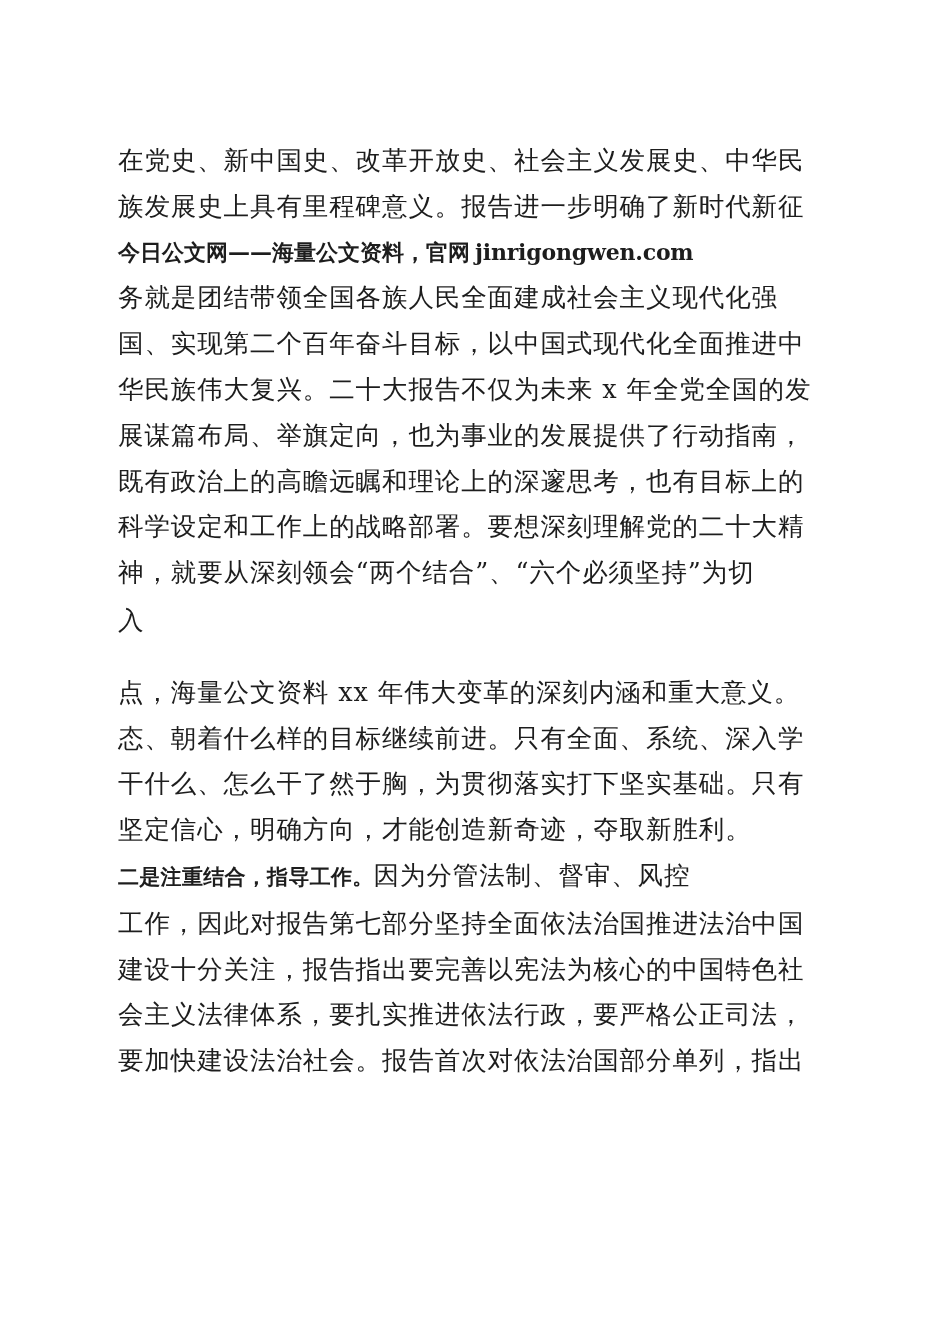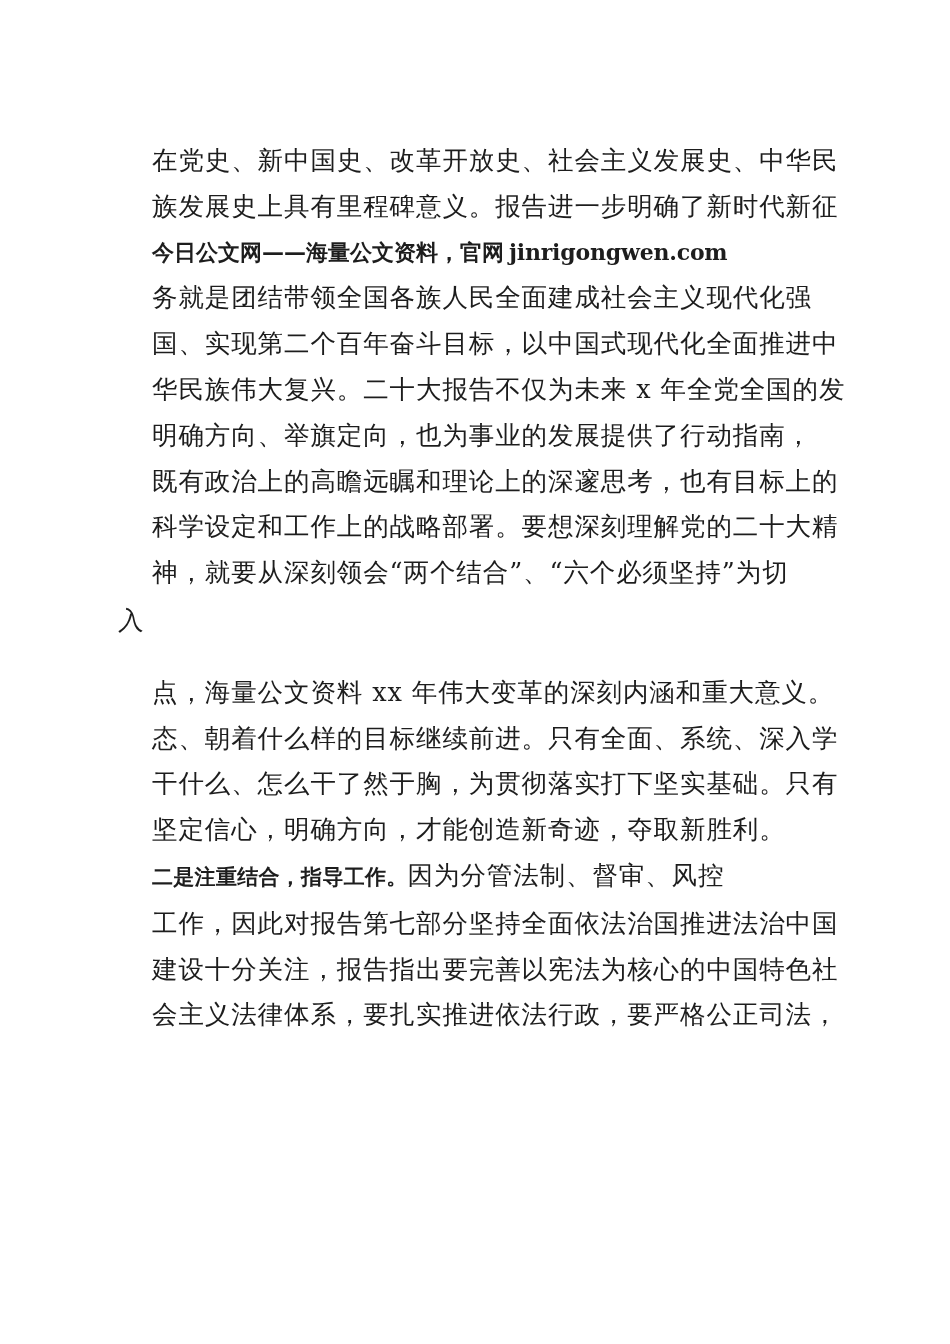--- a/index.html
+++ b/index.html
@@ -35,21 +35,20 @@
 
   
   .line {
     font-family: "DejaVu Serif", "Liberation Serif", serif;
     font-size: 25.5px;
     line-height: 45.8px;
     font-weight: 400;
     color: #1d1d1d;
     white-space: pre;
     letter-spacing: 0.9px;
-    margin-left: 34px;
   }
 
   
   .line.orphan {
     margin-left: 0;
     margin-top: 2px;
   }
 
   
   .line.gap-after {
@@ -85,32 +84,33 @@
   <div class="doc-body">
 
     <div class="line">在党史、新中国史、改革开放史、社会主义发展史、中华民</div>
     <div class="line">族发展史上具有里程碑意义。报告进一步明确了新时代新征</div>
 
     <div class="line watermark"><span>今日公文网——海量公文资料，官网</span><span class="url">jinrigongwen.com</span></div>
 
     <div class="line">务就是团结带领全国各族人民全面建成社会主义现代化强</div>
     <div class="line">国、实现第二个百年奋斗目标，以中国式现代化全面推进中</div>
     <div class="line">华民族伟大复兴。二十大报告不仅为未来 x 年全党全国的发</div>
-    <div class="line">明确方向、举旗定向，也为事业的发展提供了行动指南，</div>
+    <div class="line">展谋篇布局、举旗定向，也为事业的发展提供了行动指南，</div>
     <div class="line">既有政治上的高瞻远瞩和理论上的深邃思考，也有目标上的</div>
     <div class="line">科学设定和工作上的战略部署。要想深刻理解党的二十大精</div>
     <div class="line">神，就要从深刻领会“两个结合”、“六个必须坚持”为切</div>
 
     <div class="line orphan gap-after">入</div>
 
     <div class="line">点，海量公文资料 xx 年伟大变革的深刻内涵和重大意义。</div>
     <div class="line">态、朝着什么样的目标继续前进。只有全面、系统、深入学</div>
     <div class="line">干什么、怎么干了然于胸，为贯彻落实打下坚实基础。只有</div>
     <div class="line">坚定信心，明确方向，才能创造新奇迹，夺取新胜利。</div>
 
     <div class="line"><span class="lead">二是注重结合，指导工作。</span><span>因为分管法制、督审、风控</span></div>
 
     <div class="line">工作，因此对报告第七部分坚持全面依法治国推进法治中国</div>
     <div class="line">建设十分关注，报告指出要完善以宪法为核心的中国特色社</div>
     <div class="line">会主义法律体系，要扎实推进依法行政，要严格公正司法，</div>
+    <div class="line">要加快建设法治社会。报告首次对依法治国部分单列，指出</div>
 
   </div>
 </div>
 
 </body></html>

